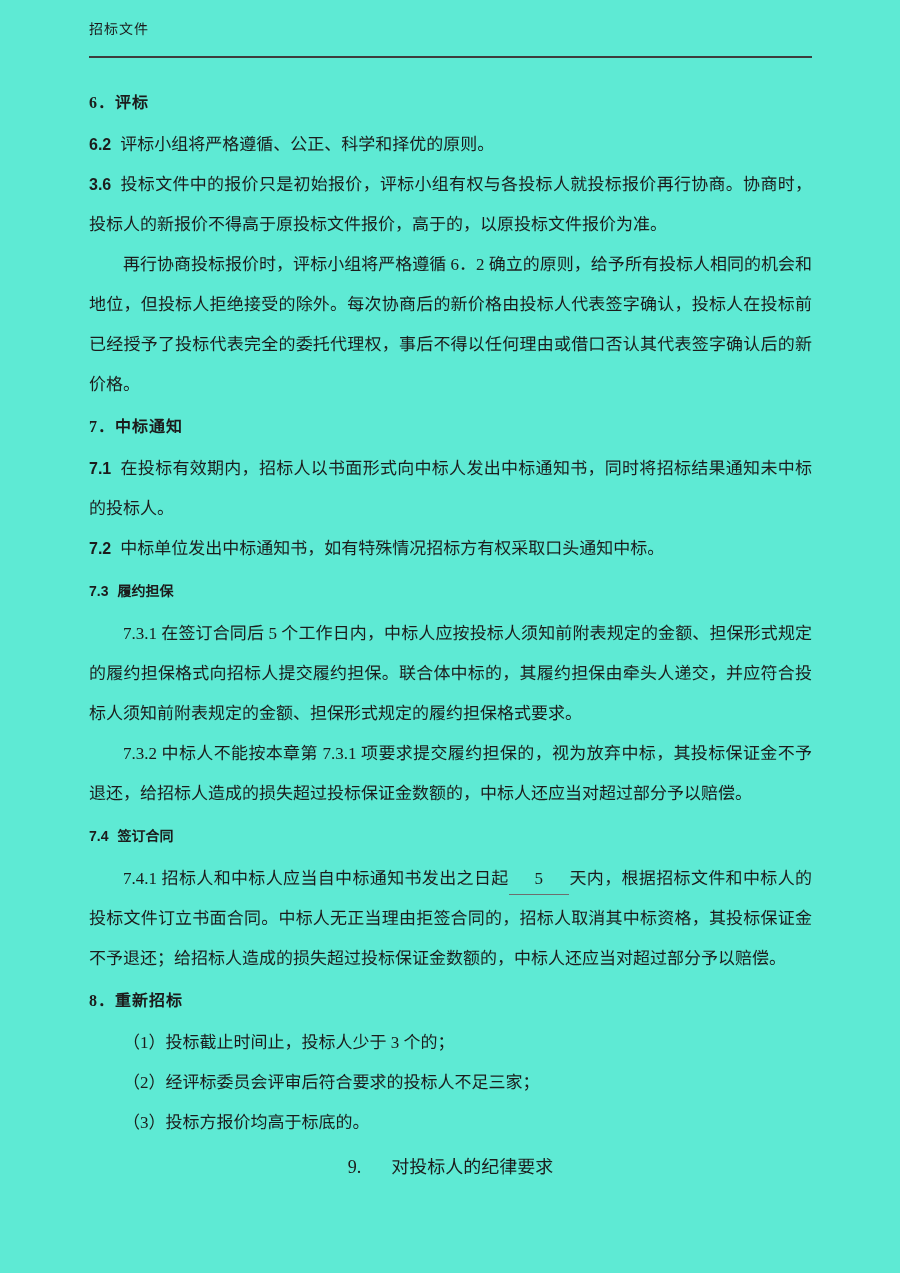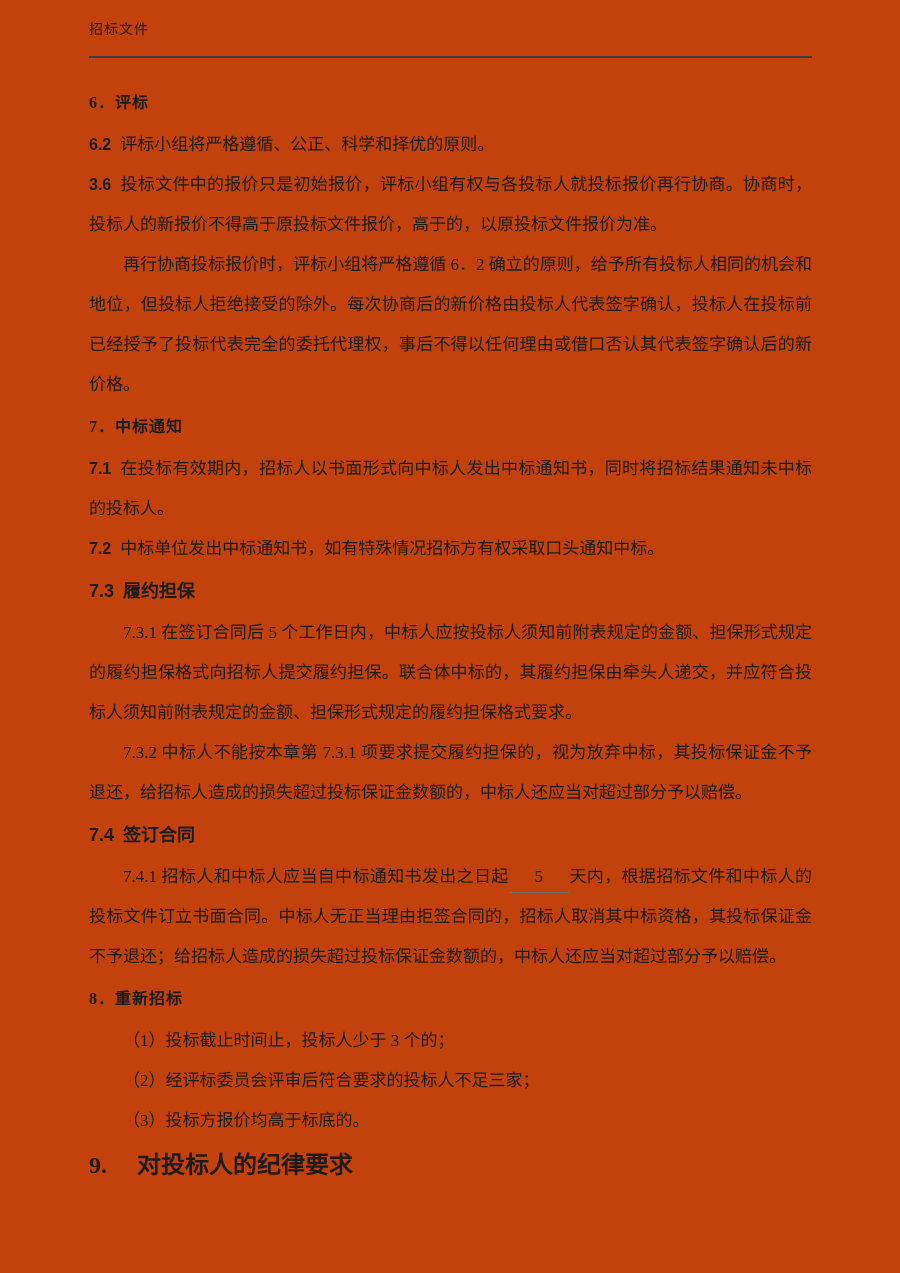--- a/index.html
+++ b/index.html
@@ -1,20 +1,20 @@
 <!DOCTYPE html>
 <html lang="zh-CN"><head>
 <meta charset="utf-8">
 <style>
   html,body{margin:0;padding:0;background:#ffffff;}
   .page{
     position:relative;
     width:900px;height:1273px;
     margin:0 auto;
-    background:#c2410c;
+    background:#5eead4;
     box-sizing:border-box;
     padding:20px 88px 0 89px;
     overflow:hidden;
     font-family:"Liberation Serif","DejaVu Serif",serif;
     color:#1c1c1c;
   }
   .doc-header{
     font-size:14px;
     line-height:20px;
     color:#1c1c1c;
@@ -28,21 +28,21 @@
   }
   .content{margin-top:25px;}
   .h1{
     font-size:16px;
     font-weight:700;
     line-height:40px;
     margin:2px 0;
     letter-spacing:1px;
   }
   .h2{
-    font-size:18px;
+    font-size:14px;
     font-weight:700;
     line-height:40px;
     margin:2px 0;
   }
   .h2 .num, .clause .num{
     font-family:"Liberation Sans","DejaVu Sans",sans-serif;
     font-weight:700;
     margin-right:9px;
   }
   .para, .clause, .li{
@@ -55,24 +55,25 @@
   .indent{text-indent:2em;}
   .li{text-indent:2em;text-align:left;}
   .blank{
     display:inline-block;
     border-bottom:1.5px solid #6e6e6e;
     padding:0 26px;
     line-height:30px;
     text-indent:0;
   }
   .h9{
-    font-size:24px;
-    font-weight:700;
+    font-size:18px;
+    font-weight:400;
     line-height:40px;
     margin:4px 0 0 0;
+    text-align:center;
   }
   .h9 .num9{margin-right:30px;}
 </style>
 </head>
 <body>
 
 <div class="page">
 
   <div class="doc-header">招标文件</div>
   <div class="rule"></div>

